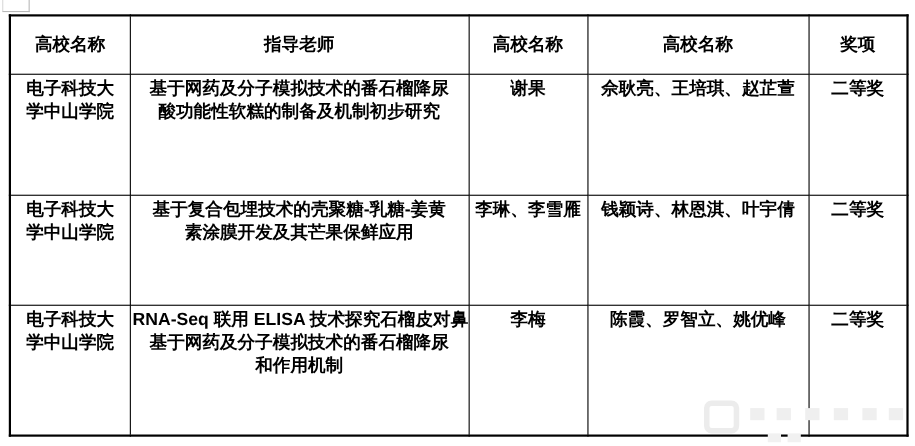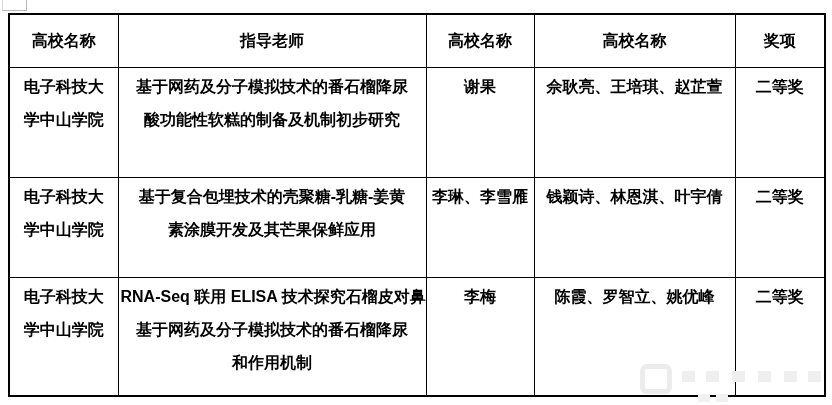--- a/index.html
+++ b/index.html
@@ -42,21 +42,21 @@
   }
   table.awards thead tr { height: 53px; }
   table.awards thead th {
     vertical-align: middle;
     line-height: 20px;
     white-space: nowrap;
   }
   table.awards tbody td {
     vertical-align: top;
     padding: 2px 2px 0 2px;
-    line-height: 33px;
+    line-height: 21px;
     white-space: pre;       
   }
   tr.row-1 { height: 110px; }
   tr.row-2 { height: 100px; }
   tr.row-3 { height: 119px; }
   
   #watermark {
     position: absolute;
     left: 640px; top: 362px;
     width: 190px; height: 42px;

